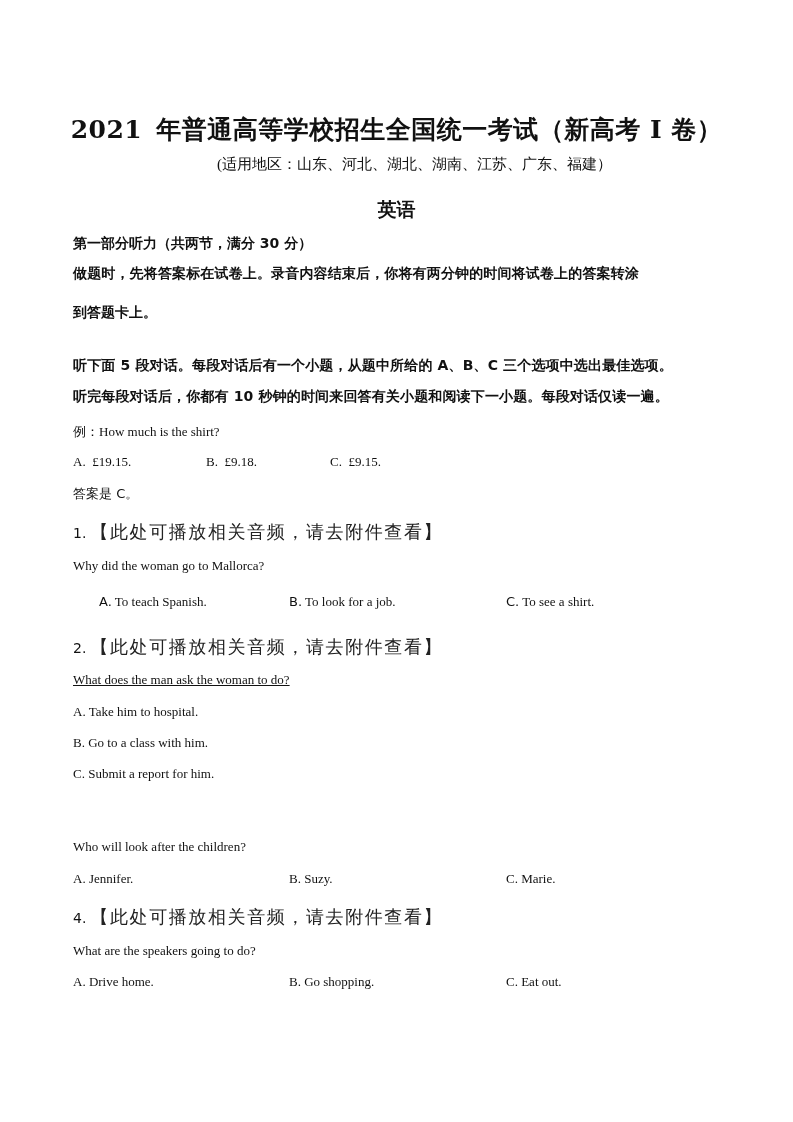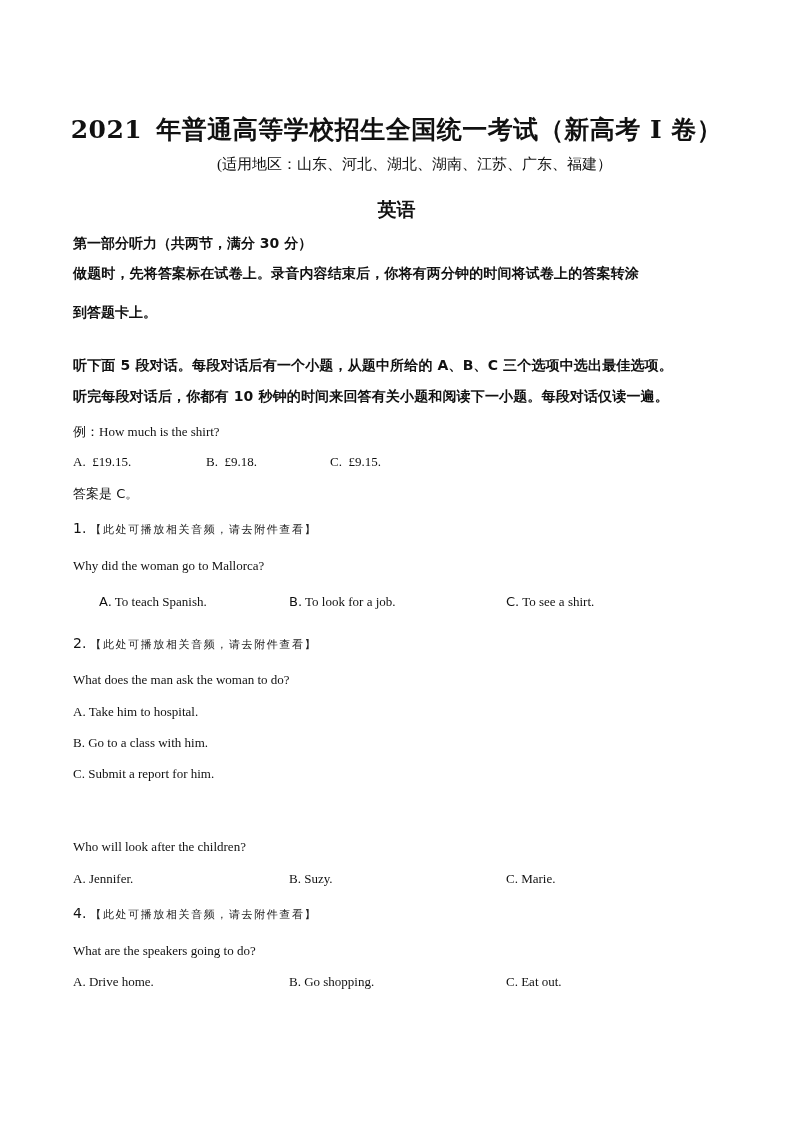--- a/index.html
+++ b/index.html
@@ -8,21 +8,21 @@
   .abs { position: absolute; white-space: nowrap; }
   .title { left: 0; width: 793px; text-align: center; top: 113px; font-family: "DejaVu Serif", "Liberation Serif", serif; font-weight: bold; font-size: 25px; letter-spacing: 0.5px; }
   .title .pad { padding-left: 14px; }
   .subtitle { left: 0; width: 793px; text-align: center; padding-left: 36px; box-sizing: border-box; top: 155px; font-family: Liberation Serif, serif; font-size: 15px; }
   .subject { left: 0; width: 793px; text-align: center; top: 197px; font-family: "DejaVu Serif", "Liberation Serif", serif; font-weight: bold; font-size: 19px; }
   .bold-line { left: 73px; font-family: "DejaVu Sans", "Liberation Sans", sans-serif; font-weight: bold; font-size: 14px; }
   .bold-line.wide { letter-spacing: 0.15px; }
   .serif-line { left: 73px; font-family: "Liberation Serif", "DejaVu Serif", serif; font-size: 13px; }
   .cn-small { font-family: "DejaVu Sans", "Liberation Sans", sans-serif; font-size: 13px; }
   .qnum { left: 73px; font-family: "DejaVu Sans", "Liberation Sans", sans-serif; font-size: 14px; }
-  .qnum .note { font-family: "DejaVu Sans", "Liberation Sans", sans-serif; font-size: 11px; letter-spacing: 1.6px; color: #222; margin-left: 4px; }
+  .qnum .note { font-family: "DejaVu Sans", "Liberation Sans", sans-serif; font-size: 18px; letter-spacing: 1.6px; color: #222; margin-left: 4px; }
   .opt { font-family: "Liberation Serif", "DejaVu Serif", serif; font-size: 13px; }
   .opt .lbl-sans { font-family: "DejaVu Sans", "Liberation Sans", sans-serif; font-size: 13px; }
   .col-a { left: 73px; }
   .col-b { left: 289px; }
   .col-c { left: 506px; }
   .ex-a { left: 73px; }
   .ex-b { left: 206px; }
   .ex-c { left: 330px; }
 </style>
 </head>
@@ -66,21 +66,21 @@
   <div class="abs opt col-b" style="top:594px;">
     <span class="lbl-sans">B.</span> <span>To look for a job.</span>
   </div>
   <div class="abs opt col-c" style="top:594px;">
     <span class="lbl-sans">C.</span> <span>To see a shirt.</span>
   </div>
 
   <div class="abs qnum" style="top:635px;">
     <span>2.</span><span class="note">【此处可播放相关音频，请去附件查看】</span>
   </div>
-  <div class="abs serif-line" style="top:672px;">What does the man ask the woman to do?</div>
+  <div class="abs serif-line" style="top:672px;text-decoration:underline;">What does the man ask the woman to do?</div>
   <div class="abs opt col-a" style="top:704px;">
     <span>A.</span> <span>Take him to hospital.</span>
   </div>
   <div class="abs opt col-a" style="top:735px;">
     <span>B.</span> <span>Go to a class with him.</span>
   </div>
   <div class="abs opt col-a" style="top:766px;">
     <span>C.</span> <span>Submit a report for him.</span>
   </div>
 

